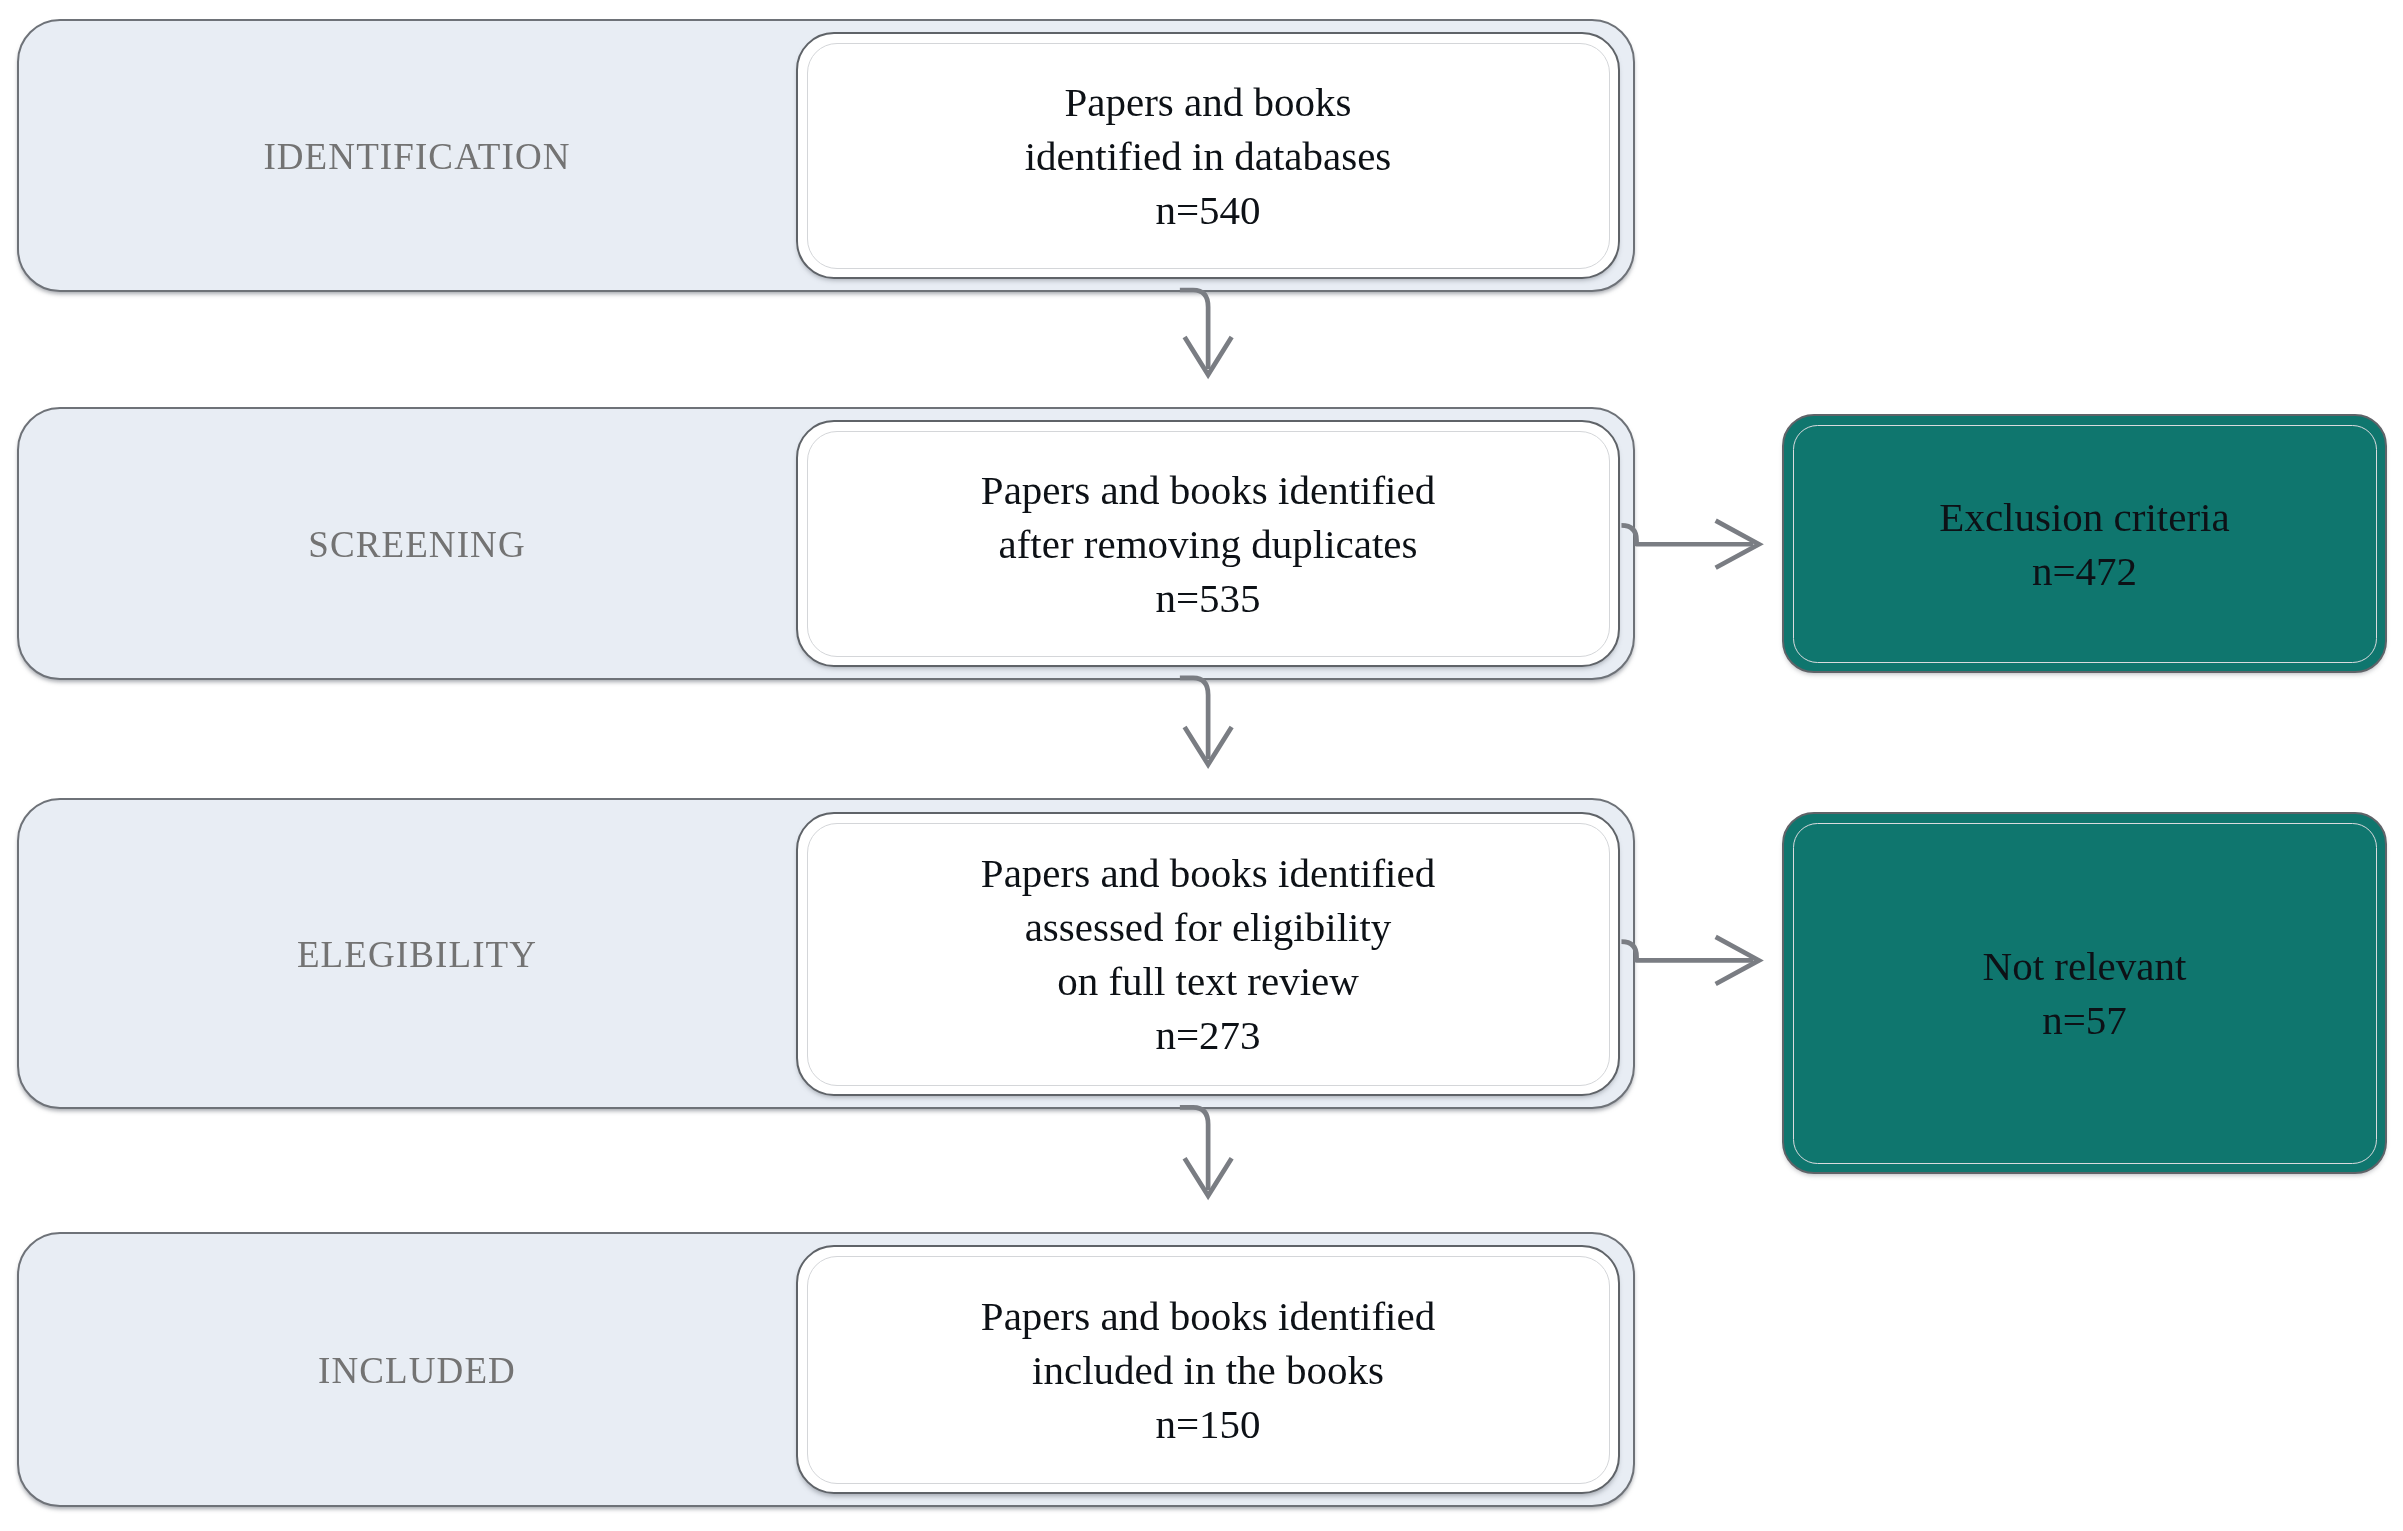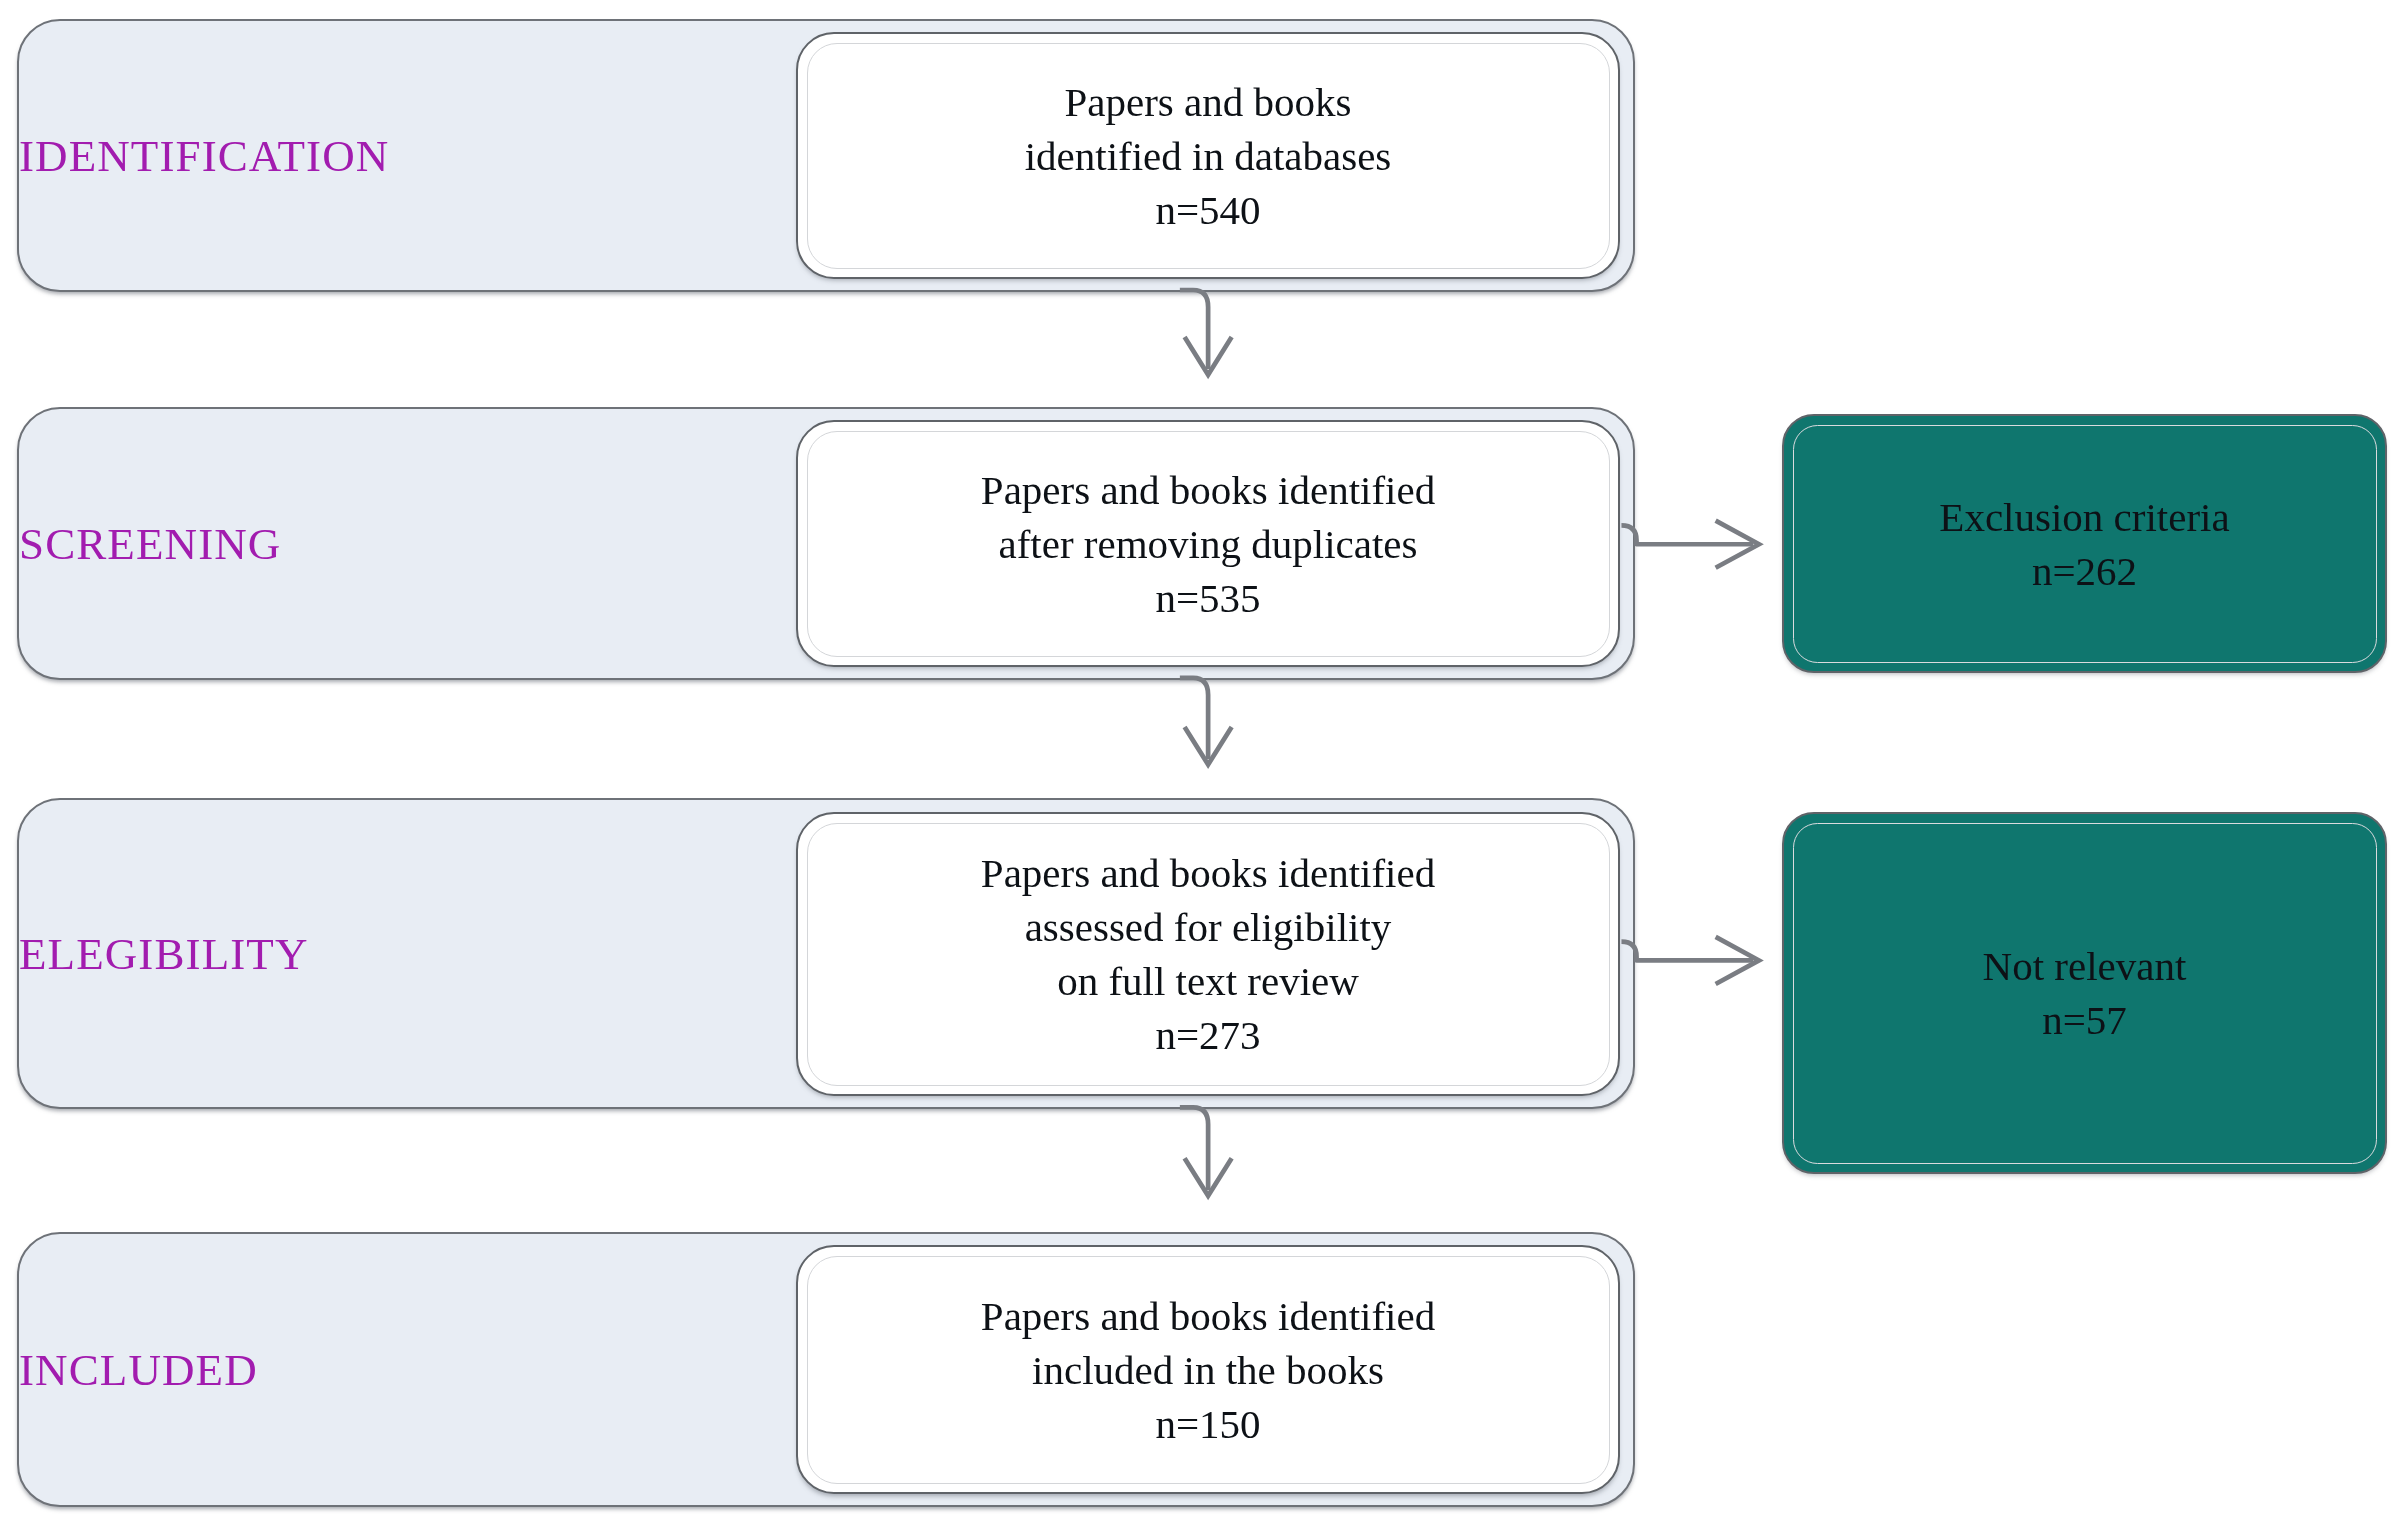--- a/index.html
+++ b/index.html
@@ -29,23 +29,24 @@
     border-radius: 43px;
     box-sizing: border-box;
     box-shadow: 0 3.8px 4.7px -1.9px rgba(90,95,105,0.55);
   }
   .stage-label {
     position: absolute;
     left: 0;
     top: 50%;
     transform: translateY(-50%);
     width: 796px;
-    font-size: 45px;
+    text-align: center;
+    font-size: 37px;
     letter-spacing: 1.1px;
-    color: #a21caf;
+    color: #737373;
     white-space: nowrap;
   }
 
   
   .content-box {
     position: absolute;
     background: #ffffff;
     border: 2.8px solid #5f6368;
     border-radius: 38px;
     box-sizing: border-box;
@@ -145,21 +146,21 @@
   <div class="content-box" style="left:796px; top:420px; width:824px; height:247px;">
     <div class="box-text">
       <span class="line">Papers and books identified</span>
       <span class="line">after removing duplicates</span>
       <span class="line">n=535</span>
     </div>
   </div>
   <div class="side-box" style="left:1782px; top:414px; width:605px; height:259px;">
     <div class="box-text">
       <span class="line">Exclusion criteria</span>
-      <span class="line">n=262</span>
+      <span class="line">n=472</span>
     </div>
   </div>
 
   <div class="stage-band" style="left:17px; top:798px; width:1618px; height:311px;">
     <div class="stage-label">ELEGIBILITY</div>
   </div>
   <div class="content-box" style="left:796px; top:812px; width:824px; height:284px;">
     <div class="box-text">
       <span class="line">Papers and books identified</span>
       <span class="line">assessed for eligibility</span>

